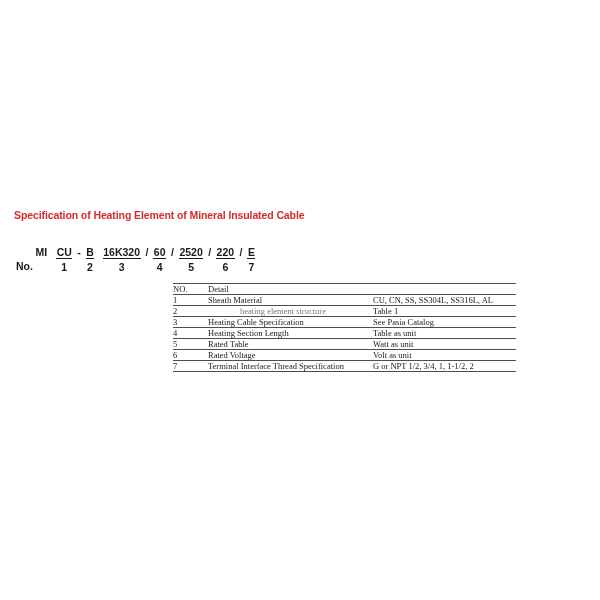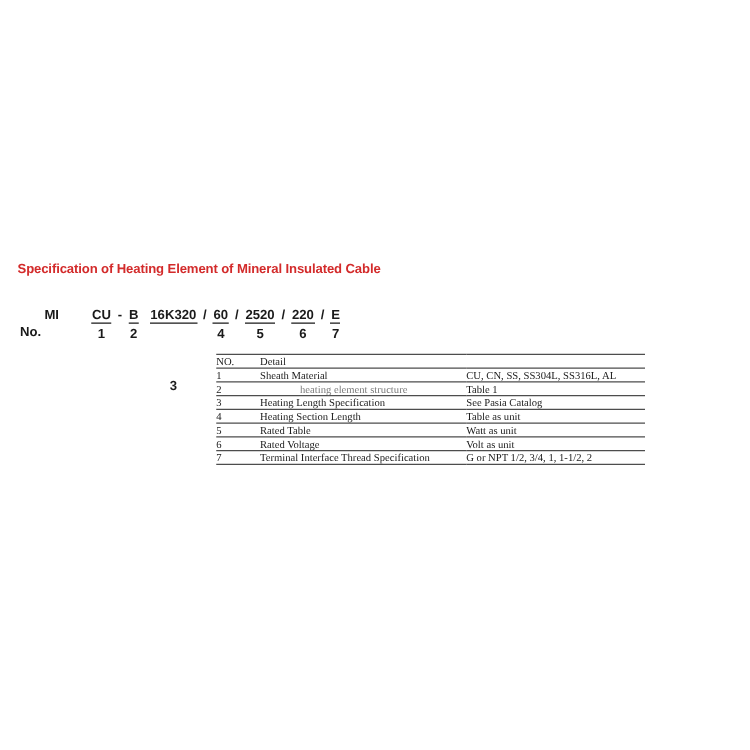--- a/index.html
+++ b/index.html
@@ -34,22 +34,22 @@
   }
   .mc-seg{
     font-weight:bold;font-size:10.5px;line-height:12px;
     padding:0 0.5px;color:var(--text);
   }
   .mc-seg.u{border-bottom:1.5px solid var(--text);}
   .mc-no{
     font-weight:bold;font-size:10.5px;line-height:12px;height:12px;
     margin-top:1.5px;color:var(--text);
   }
-  .gap-r{margin-right:21px;}
-  .gap-l{margin-left:4px;gap:42px;}
+  .gap-r{margin-right:4px;}
+  .gap-l{margin-left:4px;}
   .no-label{
     position:absolute;left:16px;top:260px;
     font-weight:bold;font-size:10.5px;color:var(--text);
   }
   
   .spec-table{
     position:absolute;left:173px;top:283px;width:343px;
     border-collapse:collapse;table-layout:fixed;
     font-family:"Liberation Serif",serif;font-size:8.5px;
     color:var(--text);
@@ -146,21 +146,21 @@
       <td class="c-detail">Sheath Material</td>
       <td class="c-value">CU, CN, SS, SS304L, SS316L, AL</td>
     </tr>
     <tr class="muted">
       <td class="c-no">2</td>
       <td class="c-detail">heating element structure</td>
       <td class="c-value">Table 1</td>
     </tr>
     <tr>
       <td class="c-no">3</td>
-      <td class="c-detail">Heating Length Specification</td>
+      <td class="c-detail">Heating Cable Specification</td>
       <td class="c-value">See Pasia Catalog</td>
     </tr>
     <tr>
       <td class="c-no">4</td>
       <td class="c-detail">Heating Section Length</td>
       <td class="c-value">Table as unit</td>
     </tr>
     <tr>
       <td class="c-no">5</td>
       <td class="c-detail">Rated Table</td>

